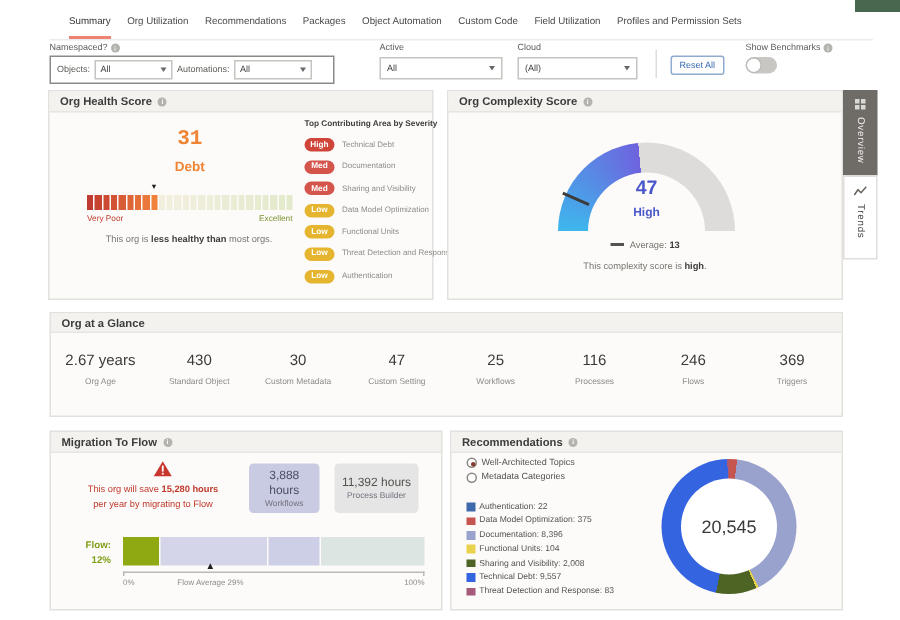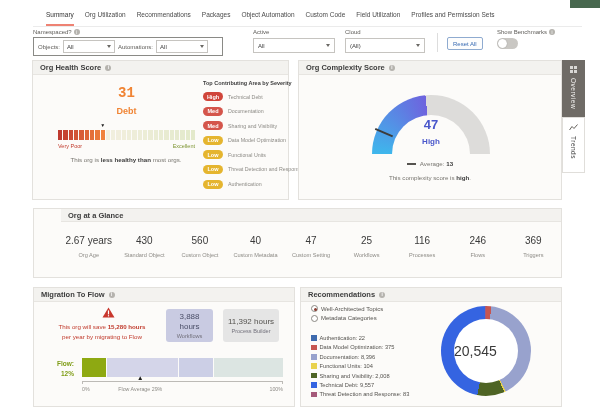--- a/index.html
+++ b/index.html
@@ -97,21 +97,21 @@
   .radios { position:absolute; left:10px; top:3px; }
   .radio-row { display:flex; align-items:center; margin-bottom:2.5px; cursor:pointer; }
   .rdot { width:7px; height:7px; border-radius:50%; border:1px solid #8a8883; margin-right:3px; position:relative; flex:none; background:#fff; }
   .rdot.sel::after { content:""; position:absolute; left:1.5px; top:1.5px; width:3px; height:3px; border-radius:50%; background:#8a3b30; }
   .rlabel { font-size:6px; color:#55534f; }
   .legend { position:absolute; left:10px; top:33px; }
   .lrow { display:flex; align-items:center; margin-bottom:3.4px; }
   .lswatch { width:5.5px; height:5.5px; margin-right:3px; flex:none; }
   .ltext { font-size:5.7px; color:#55534f; white-space:nowrap; }
   .donut { position:absolute; left:140px; top:4px; width:90px; height:90px; border-radius:50%; }
-  .donut-hole { position:absolute; left:13px; top:13px; width:64px; height:64px; border-radius:50%; background:#fff; display:flex; align-items:center; justify-content:flex-start; font-size:14px; color:#3a3a3a; }
+  .donut-hole { position:absolute; left:13px; top:13px; width:64px; height:64px; border-radius:50%; background:#fff; display:flex; align-items:center; justify-content:center; font-size:12px; color:#3a3a3a; }
 </style>
 </head>
 <body>
 
 <div class="corner-block" style="background: rgb(71, 104, 78);"></div>
 
 <nav class="topnav">
     <div class="tab active" style="border-bottom-color: rgb(238, 130, 115);">Summary</div>
     <div class="tab">Org Utilization</div>
     <div class="tab">Recommendations</div>
@@ -276,40 +276,36 @@
     </span>
   <span class="vlabel">Overview</span>
 </div>
 <div class="side-tab st-trends">
   <svg width="9" height="7" viewBox="0 0 9 7">
       <polyline points="0.5,6 3,2.5 5,4.5 8.5,0.5" fill="none" stroke="#66625d" stroke-width="1"></polyline>
     </svg>
   <span class="vlabel">Trends</span>
 </div>
 
-<section class="panel" style="left:33px; top:208px; width:529px; height:70px;padding-left:27px;">
+<section class="panel" style="left:33px; top:208px; width:529px; height:70px;">
   <div class="panel-h" style="height:13px;">
       <span>Org at a Glance</span>
     </div>
   <div class="panel-b">
     <div class="gmetrics">
         <div class="gcol">
           <div class="gval">2.67 years</div>
           <div class="glab">Org Age</div>
         </div>
         <div class="gcol">
           <div class="gval">430</div>
           <div class="glab">Standard Object</div>
         </div>
         <div class="gcol">
-          <div class="gval">560</div>
-          <div class="glab">Custom Object</div>
-        </div>
-        <div class="gcol">
-          <div class="gval">40</div>
+          <div class="gval">30</div>
           <div class="glab">Custom Metadata</div>
         </div>
         <div class="gcol">
           <div class="gval">47</div>
           <div class="glab">Custom Setting</div>
         </div>
         <div class="gcol">
           <div class="gval">25</div>
           <div class="glab">Workflows</div>
         </div>

